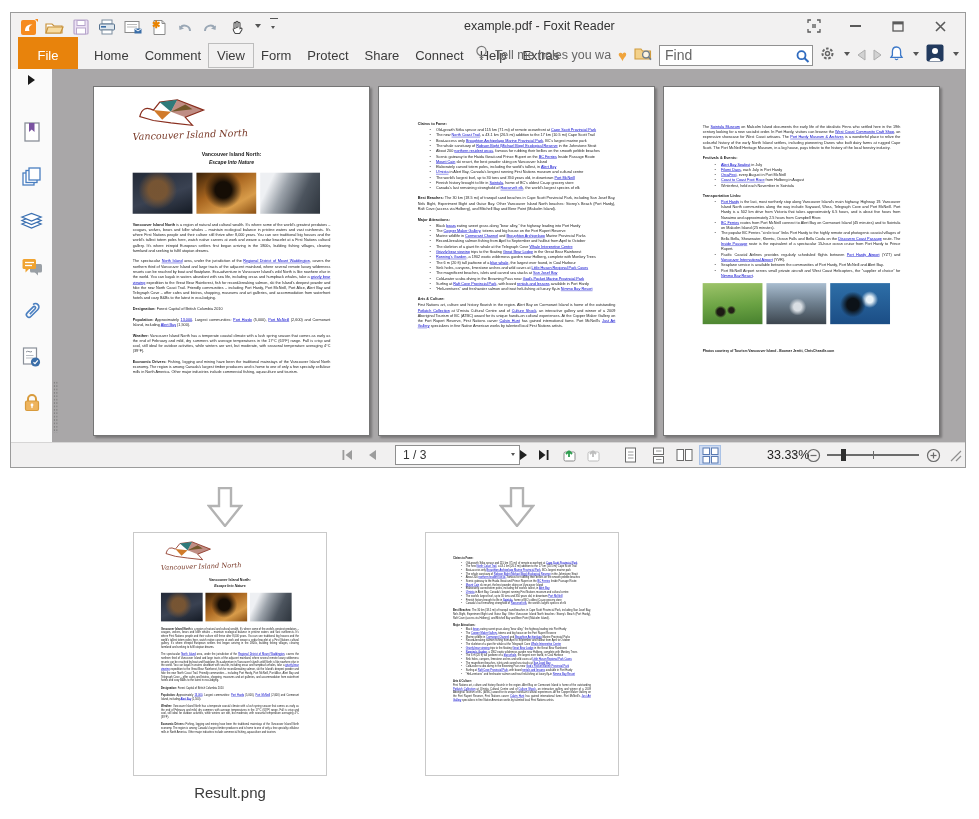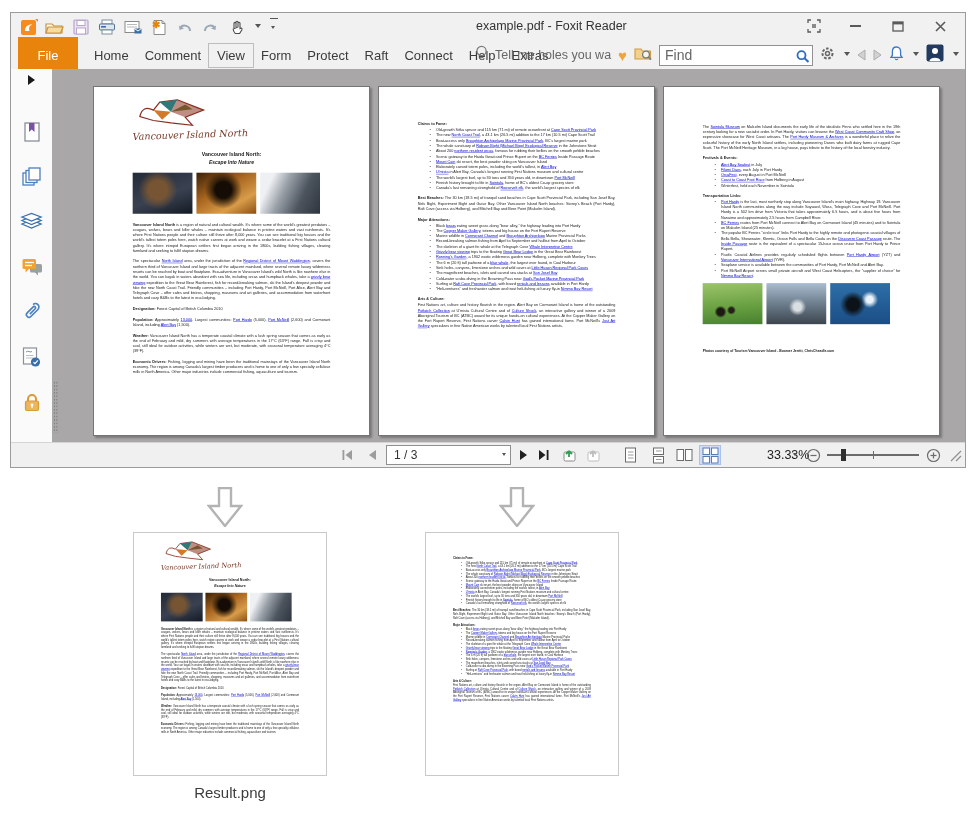--- a/index.html
+++ b/index.html
@@ -5,21 +5,21 @@
   html,body{margin:0;padding:0;}
   body{width:979px;height:819px;background:#ffffff;font-family:"Liberation Sans",sans-serif;position:relative;overflow:hidden;}
   .caret{display:inline-block;width:0;height:0;border:3px solid transparent;border-top:4px solid #555;margin-left:2px;vertical-align:middle;}
   .caret.sm{border-width:2.5px;border-top-width:3.5px;}
 
   
   .app-window{position:absolute;left:10px;top:12px;width:956px;height:456px;background:#f2f1f1;border:1px solid #9b9b9b;display:flex;flex-direction:column;box-sizing:border-box;}
   .titlebar{height:28px;display:flex;align-items:center;position:relative;flex:0 0 auto;}
   .qat{display:flex;align-items:center;gap:7px;padding-left:8px;}
   .qat .tbtn{display:flex;align-items:center;justify-content:center;width:19px;height:20px;}
-  .wtitle{position:absolute;left:465px;top:6px;font-size:12.5px;color:#333;}
+  .wtitle{position:absolute;left:453px;top:6px;font-size:12.5px;color:#333;}
   .wcontrols{position:absolute;right:14px;top:4px;display:flex;align-items:center;gap:22px;}
   .wc{display:flex;align-items:center;justify-content:center;width:18px;height:16px;}
 
   .menubar{height:28px;display:flex;align-items:center;position:relative;flex:0 0 auto;}
   .file-tab{width:60px;height:37px;background:#e8830c;color:#fff;font-size:13px;display:flex;align-items:center;justify-content:center;margin-left:7px;}
   .menu-items{display:flex;align-items:center;margin-left:8px;gap:0;justify-content:space-between;}
   .menu-item{font-size:13px;color:#3b3b3b;padding:4px 8px;}
   .menu-item.focused{outline:1px solid #bdbdbd;}
   .assistant{position:absolute;right:6px;top:0;height:28px;display:flex;align-items:center;gap:7px;}
   .tellme{font-size:12.5px;color:#666;white-space:nowrap;}
@@ -184,21 +184,21 @@
   </div>
 
   <div class="menubar">
     <div class="file-tab">File</div>
     <div class="menu-items">
       <span class="menu-item">Home</span>
       <span class="menu-item">Comment</span>
       <span class="menu-item focused">View</span>
       <span class="menu-item">Form</span>
       <span class="menu-item">Protect</span>
-      <span class="menu-item">Raft</span>
+      <span class="menu-item">Share</span>
       <span class="menu-item">Connect</span>
       <span class="menu-item">Help</span>
       <span class="menu-item">Extras</span>
     </div>
     <div class="assistant">
       <span>
         <svg width="13" height="16">
             <circle cx="6.5" cy="6" r="4.6" fill="none" stroke="#7a7a7a" stroke-width="1.2"></circle>
             <line x1="4.6" y1="12.4" x2="8.4" y2="12.4" stroke="#7a7a7a" stroke-width="1.2"></line>
             <line x1="5.2" y1="14.4" x2="7.8" y2="14.4" stroke="#7a7a7a" stroke-width="1.2"></line>
@@ -430,21 +430,21 @@
       <svg width="13" height="12">
           <rect x="1.5" y="1" width="1.8" height="10" fill="#9c9c9c"></rect>
           <polygon points="11,1 4.5,6 11,11" fill="#9c9c9c"></polygon>
         </svg>
     </span>
     <span class="sb-group" style="left:356px;">
       <svg width="10" height="12">
           <polygon points="9,1 2,6 9,11" fill="#9c9c9c"></polygon>
         </svg>
     </span>
-    <span class="sb-group pagebox" style="left:375px;padding-left:7px;">
+    <span class="sb-group pagebox" style="left:384px;padding-left:7px;">
       <span>1 / 3</span>
       <span class="caret sm"></span>
     </span>
     <span class="sb-group" style="left:508px;">
       <svg width="10" height="12">
           <polygon points="1,1 8,6 1,11" fill="#1f1f1f"></polygon>
         </svg>
     </span>
     <span class="sb-group" style="left:526px;">
       <svg width="13" height="12">

